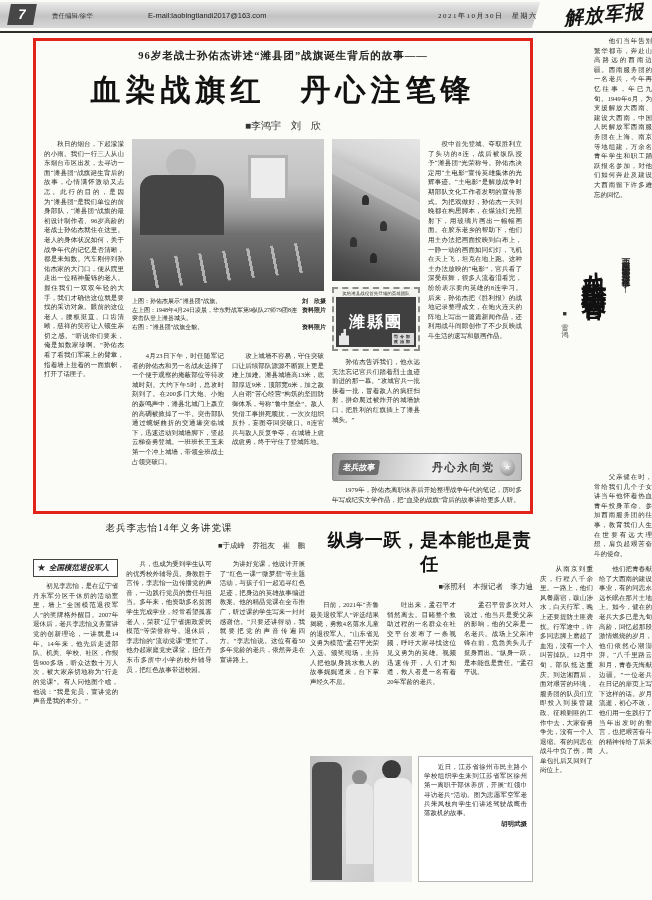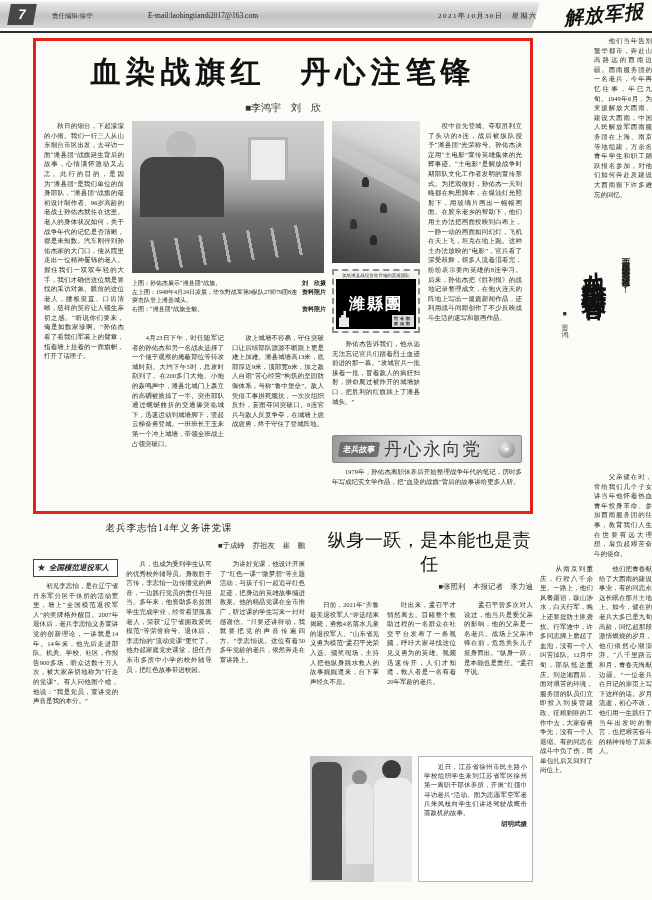--- a/index.html
+++ b/index.html
@@ -11,21 +11,21 @@
   .hdr{position:absolute;left:0;top:0;width:652px;height:30px;}
   .hdr-bar{position:absolute;left:0;top:2px;width:652px;height:26px;
            background:linear-gradient(180deg,#ececec,#c3c3c3 55%,#d8d8d8);}
   .hdr-white{position:absolute;right:-14px;top:0;width:130px;height:30px;background:#fbfbf8;
              transform:skewX(-18deg);}
   .pgnum{position:absolute;left:9px;top:4px;width:26px;height:21px;background:#474747;
          transform:skewX(-10deg);color:#fff;font:bold 14px/21px "Liberation Sans",sans-serif;
          text-align:center;}
   .hdr-editor{position:absolute;left:52px;top:12px;font-size:6.5px;color:#333;}
   .hdr-email{position:absolute;left:148px;top:11px;font-size:7.5px;color:#222;
-             font-family:Liberation Serif, serif;}
+             font-family:Liberation Sans, sans-serif;}
   .sec-title{position:absolute;left:278px;top:4px;font-weight:bold;font-size:20px;
              letter-spacing:7px;color:#111;}
   .hdr-date{position:absolute;left:438px;top:11px;font-size:7px;letter-spacing:1.5px;color:#222;}
   .masthead{position:absolute;right:8px;top:2px;font-weight:bold;font-size:19px;font-style:italic;
             transform:rotate(-5deg);color:#141414;letter-spacing:1px;}
   .toprule{position:absolute;left:0;top:31px;width:652px;height:2px;background:#2e2e2e;}
 
   
   .redbox{position:absolute;left:33px;top:38px;width:478px;height:462px;border:3px solid #e2231a;
           padding:4px 8px;background:#fbfbf8;}
@@ -54,51 +54,51 @@
   .pB{left:288px;top:0;width:88px;height:142px;overflow:hidden;
       background:linear-gradient(200deg,#e6e6e6 0%,#d6d6d6 22%,#a8a8a8 42%,#787878 62%,#4d4d4d 86%,#3d3d3d 100%);}
   .pB-ridge{position:absolute;left:-12px;top:44px;width:140%;height:16px;background:#cdcdcd;opacity:.65;transform:rotate(28deg);}
   .pB-fig{position:absolute;left:30px;top:56px;width:7px;height:10px;background:#2e2e2e;border-radius:50% 50% 20% 20%;
           box-shadow:18px 26px 0 #333,-12px 42px 0 #333,8px 58px 0 #2a2a2a;}
 
   
   .stamp{left:288px;top:148px;width:88px;height:64px;background:#f4f4ef;border:2px dashed #8f8f8f;
          padding:2px;display:flex;flex-direction:column;box-sizing:border-box;}
   .stamp-top{font-size:4.5px;text-align:center;color:#333;white-space:nowrap;overflow:hidden;}
-  .stamp-main{flex:1;margin-top:1px;background:#000000;color:#fff;display:flex;align-items:center;
+  .stamp-main{flex:1;margin-top:1px;background:#404040;color:#fff;display:flex;align-items:center;
               justify-content:center;font-weight:bold;font-size:16px;letter-spacing:2px;position:relative;}
   .stamp-tower{position:absolute;left:3px;bottom:2px;width:10px;height:16px;background:#e8e8e8;
                clip-path:polygon(0 100%,0 40%,20% 40%,20% 25%,45% 25%,45% 0,70% 0,70% 40%,100% 40%,100% 100%);}
   .stamp-seal{position:absolute;right:2px;bottom:2px;background:#d9d9d9;color:#222;font-size:4px;
               line-height:5px;padding:1px 2px;text-align:center;}
 
   
   .caps{left:88px;top:158px;width:194px;height:50px;}
   .cap-row{display:flex;margin-bottom:1px;}
   .cap-text{flex:1;font-size:6px;line-height:8px;text-align:justify;color:#222;}
   .cap-credit{font-size:6px;line-height:8px;font-weight:bold;margin-left:5px;white-space:nowrap;color:#222;}
 
   
   .banner{left:288px;top:314px;width:190px;height:28px;box-sizing:border-box;border:1px solid #8a8a8a;border-radius:2px;
           background:linear-gradient(100deg,#9a9a9a 0%,#c6c6c6 25%,#efefef 55%,#bdbdbd 100%);
           display:flex;align-items:center;gap:5px;padding:0 6px;}
   .banner-tag{font-weight:bold;font-size:8px;color:#fff;background:#6e6e6e;padding:2px 4px;border-radius:2px;
               transform:skewX(-8deg);white-space:nowrap;}
-  .banner-title{font-weight:normal;font-size:18px;color:#3a3a3a;letter-spacing:1.5px;text-shadow:0 0 1px #fff;white-space:nowrap;}
+  .banner-title{font-weight:bold;font-size:11px;color:#3a3a3a;letter-spacing:1.5px;text-shadow:0 0 1px #fff;white-space:nowrap;margin-left:48px;}
   .banner-emblem{margin-left:auto;width:17px;height:17px;border-radius:50%;
                  background:radial-gradient(circle at 35% 30%,#e8e8e8,#7c7c7c);
                  display:flex;align-items:center;justify-content:center;font-size:9px;color:#f3f3f3;}
 
   
   .storyL{position:absolute;left:33px;top:522px;width:272px;height:372px;}
   .storyR{position:absolute;left:310px;top:522px;width:223px;height:372px;}
   .st-kicker{text-align:center;font-weight:normal;font-size:9.5px;letter-spacing:1px;}
   .st-kicker.small{font-size:8px;letter-spacing:0;white-space:nowrap;overflow:hidden;}
   .hlL{text-align:center;font-weight:bold;font-size:23px;letter-spacing:2px;margin-top:5px;color:#111;}
-  .hlR{text-align:center;font-weight:normal;font-size:18px;letter-spacing:.5px;margin-top:6px;color:#111;margin-left:16px;}
+  .hlR{text-align:center;font-weight:bold;font-size:18px;letter-spacing:.5px;margin-top:6px;color:#111;margin-left:16px;}
   .st-byline{text-align:right;font-size:7.5px;margin-top:6px;color:#333;}
   .st-cols{display:flex;gap:8px;margin-top:8px;}
   .st-cols .tiny{flex:1;}
   .hL{height:298px;} .hR{height:150px;}
   .badge{border:1px solid #444;display:flex;align-items:center;gap:3px;padding:3px 3px;margin-bottom:4px;background:#fff;}
   .badge-star{font-size:10px;color:#2e2e2e;line-height:10px;}
   .badge-text{font-weight:bold;font-size:7.5px;white-space:nowrap;color:#222;font-style:italic;}
   .rt-bottom{display:flex;gap:6px;margin-top:6px;}
   .pC{width:102px;height:126px;overflow:hidden;position:relative;
       background:linear-gradient(120deg,#bdbdbd,#dadada 40%,#c2c2c2);}
@@ -133,20 +133,21 @@
     <div class="hdr-white"></div>
     <div class="pgnum">7</div>
     <div class="hdr-editor">责任编辑/徐华</div>
     <div class="hdr-email sans">E-mail:laobingtiandi2017@163.com</div>
     <div class="hdr-date">2021年10月30日　星期六</div>
     <div class="masthead">解放军报</div>
   </div>
   <div class="toprule"></div>
 
   <div class="redbox">
+    <div class="ms-kicker">96岁老战士孙佑杰讲述“潍县团”战旗诞生背后的故事——</div>
     <div class="ms-headline sans">血染战旗红　丹心注笔锋</div>
     <div class="ms-byline">■李鸿宇　刘　欣</div>
 
     <div class="ms-body">
       <div class="abs tiny c1">　　秋日的烟台，下起濛濛的小雨。我们一行三人从山东烟台市区出发，去寻访一面“潍县团”战旗诞生背后的故事，心情满怀激动又忐忑。此行的目的，是因为“潍县团”是我们单位的前身部队，“潍县团”战旗的最初设计制作者、96岁高龄的老战士孙佑杰就住在这里。老人的身体状况如何，关于战争年代的记忆是否清晰，都是未知数。汽车刚停到孙佑杰家的大门口，便从院里走出一位精神矍铄的老人。握住我们一双双年轻的大手，我们才确信这位就是要找的采访对象。眼前的这位老人，腰板挺直、口齿清晰，慈祥的笑容让人顿生亲切之感。“听说你们要来，俺是如数家珍啊。”孙佑杰看了看我们军装上的臂章，指着墙上挂着的一面旗帜，打开了话匣子。</div>
 
       <div class="abs pA">
         <div class="pA-frame"></div>
         <div class="pA-head"></div>
         <div class="pA-body"></div>

